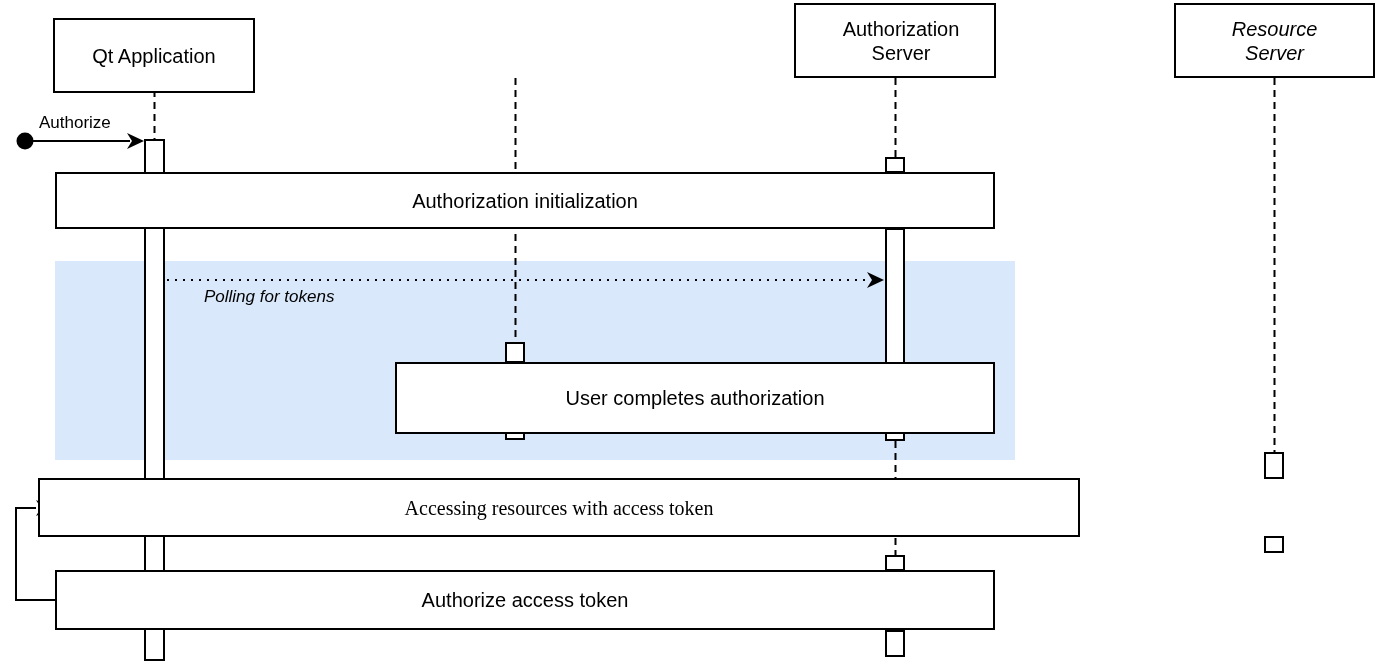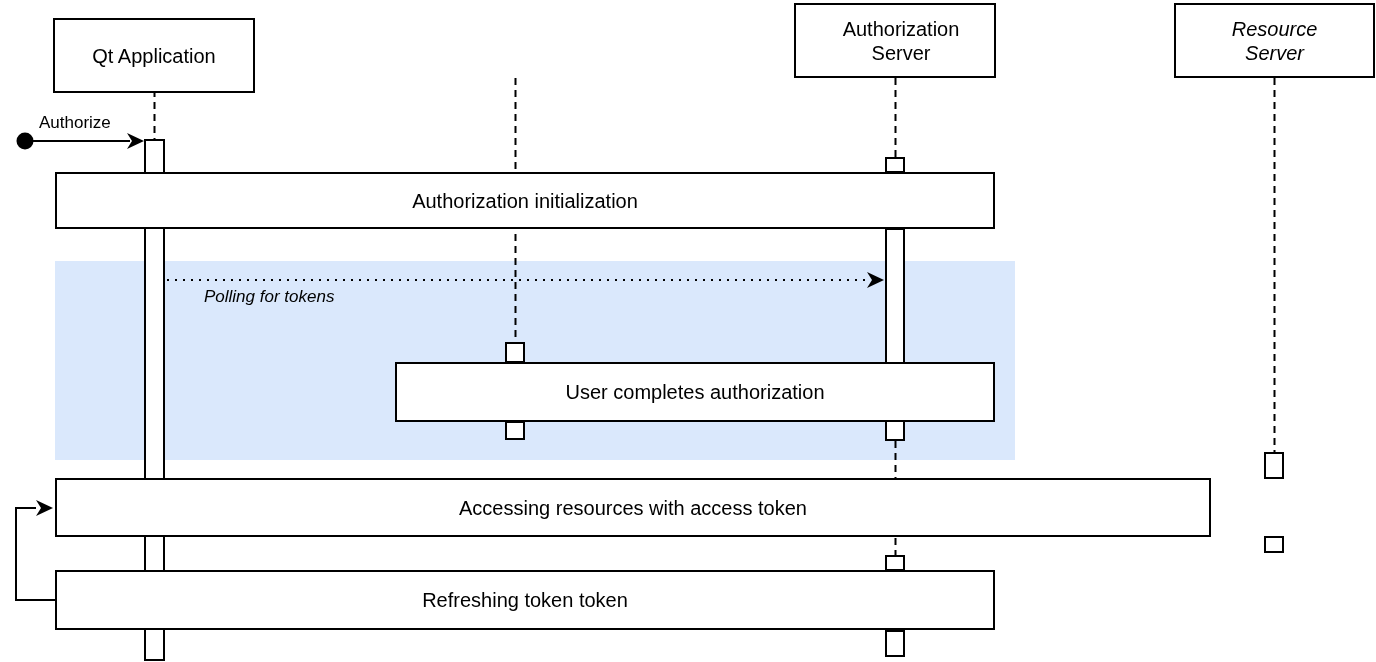--- a/index.html
+++ b/index.html
@@ -78,30 +78,30 @@
   <div class="abs activation" style="left:505px; top:342px; width:20px; height:21px;"></div>
   <div class="abs activation" style="left:505px; top:421px; width:20px; height:19px;"></div>
 
   <div class="abs activation" style="left:1264px; top:452px; width:20px; height:27px;"></div>
   <div class="abs activation" style="left:1264px; top:536px; width:20px; height:17px;"></div>
 
   <div class="abs box" style="left:55px; top:172px; width:940px; height:57px;">
     <span class="msg-label">Authorization initialization</span>
   </div>
 
-  <div class="abs box" style="left:395px; top:362px; width:600px; height:60px;">
+  <div class="abs box" style="left:395px; top:362px; width:600px; height:72px;">
     <span class="msg-label">User completes authorization</span>
   </div>
 
-  <div class="abs box" style="left:55px; top:478px; width:1156px; height:59px;">
+  <div class="abs box" style="left:38px; top:478px; width:1042px; height:59px;font-family:Liberation Serif, serif;">
     <span class="msg-label">Accessing resources with access token</span>
   </div>
 
   <div class="abs box" style="left:55px; top:570px; width:940px; height:60px;">
-    <span class="msg-label">Refreshing token token</span>
+    <span class="msg-label">Authorize access token</span>
   </div>
 
   <div class="abs float-label" style="left:39px; top:112px;">Authorize</div>
 
   <div class="abs float-label italic" style="left:204px; top:286px;">Polling for tokens</div>
 
   <div class="abs box participant" style="left:53px; top:3px; width:202px; height:75px;margin-top:15px;">
     <span>Qt Application</span>
   </div>
 

